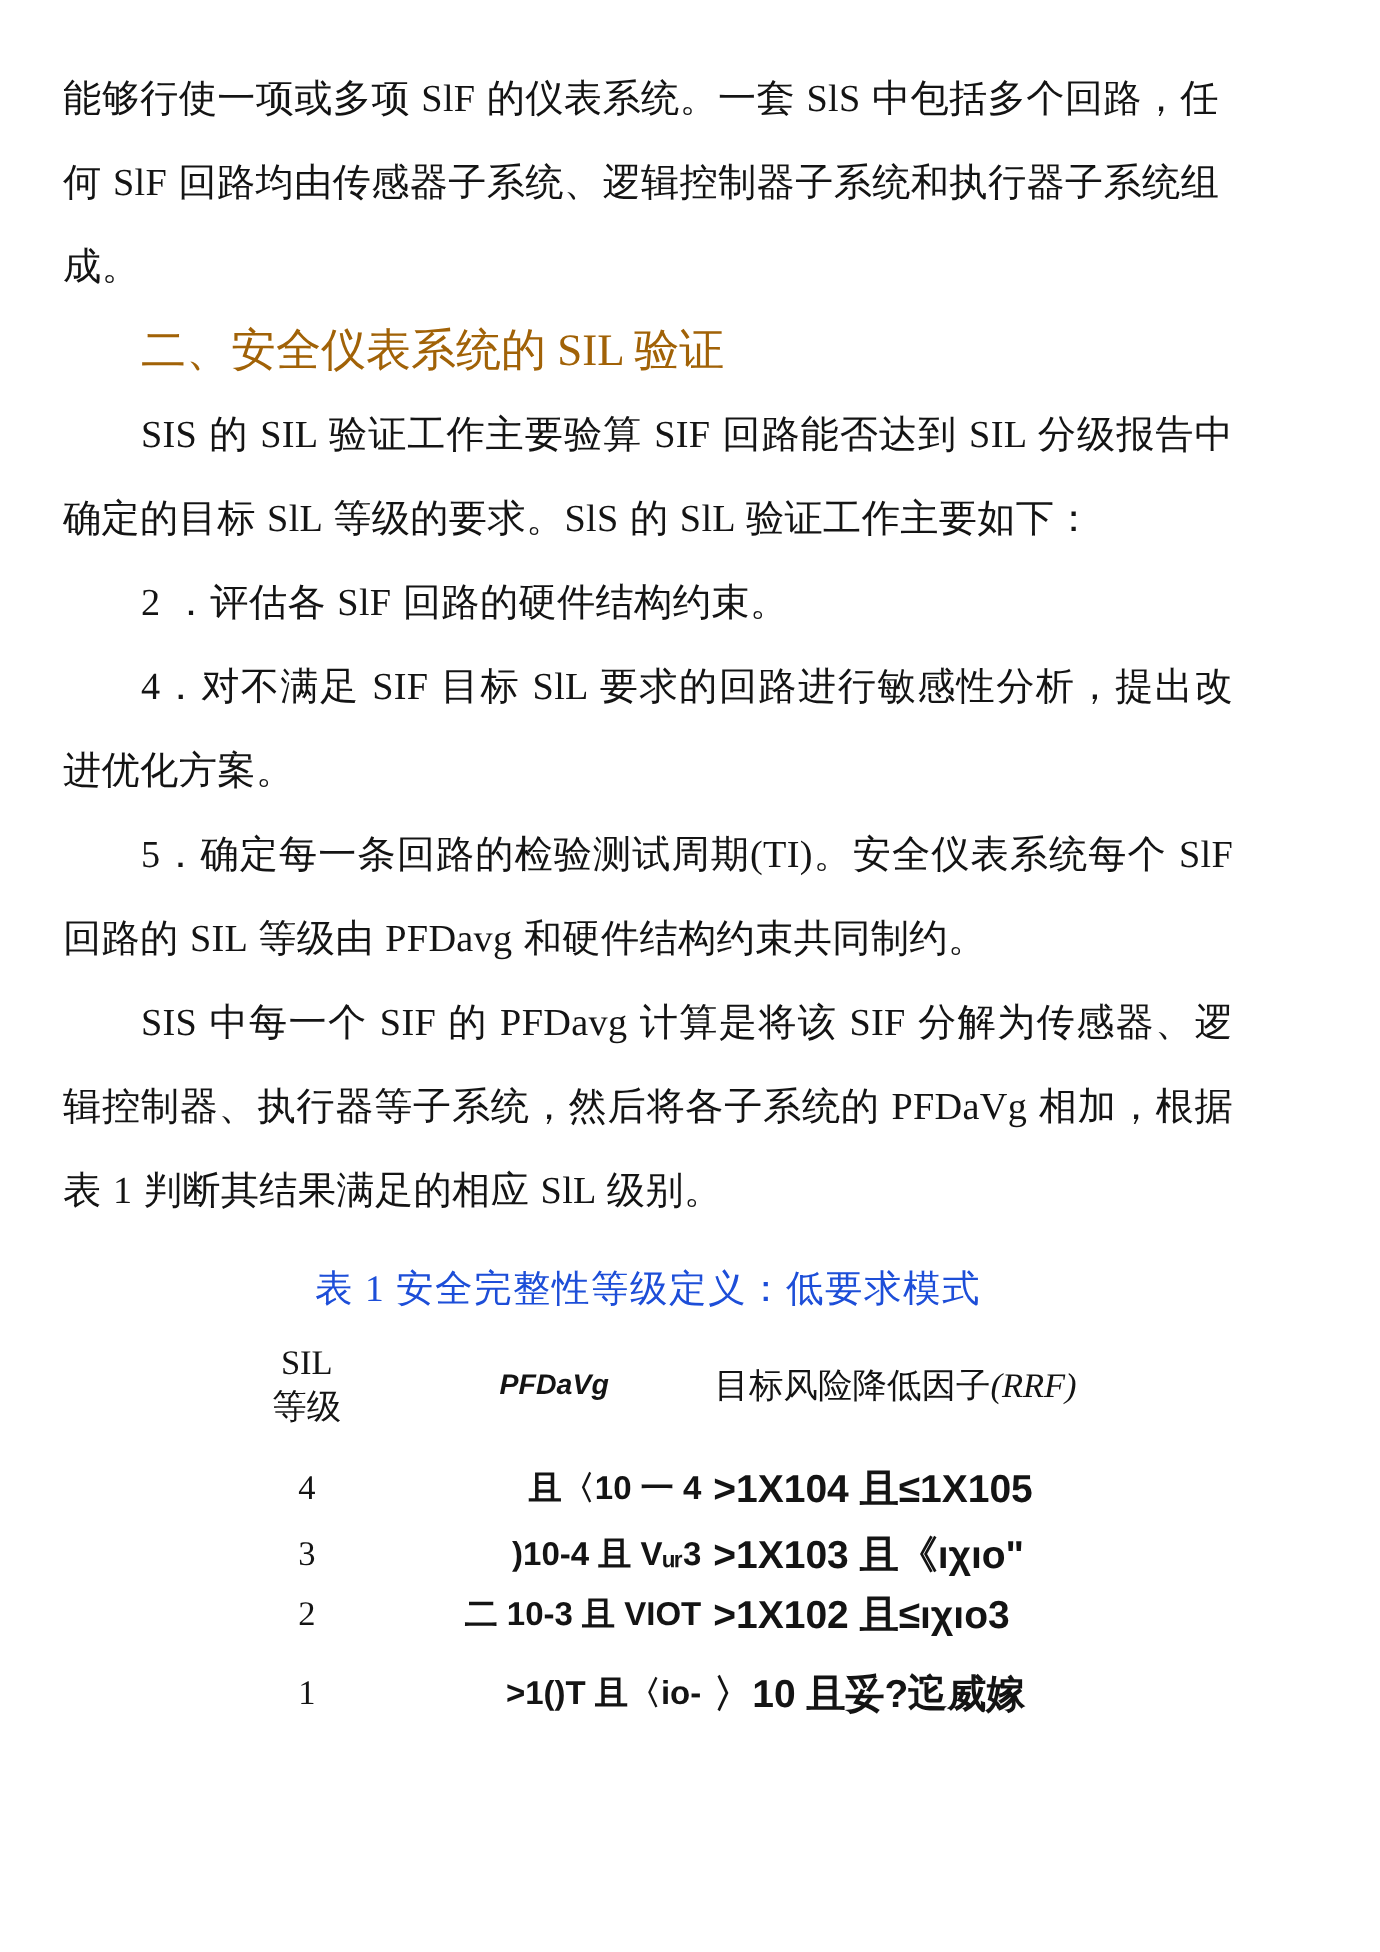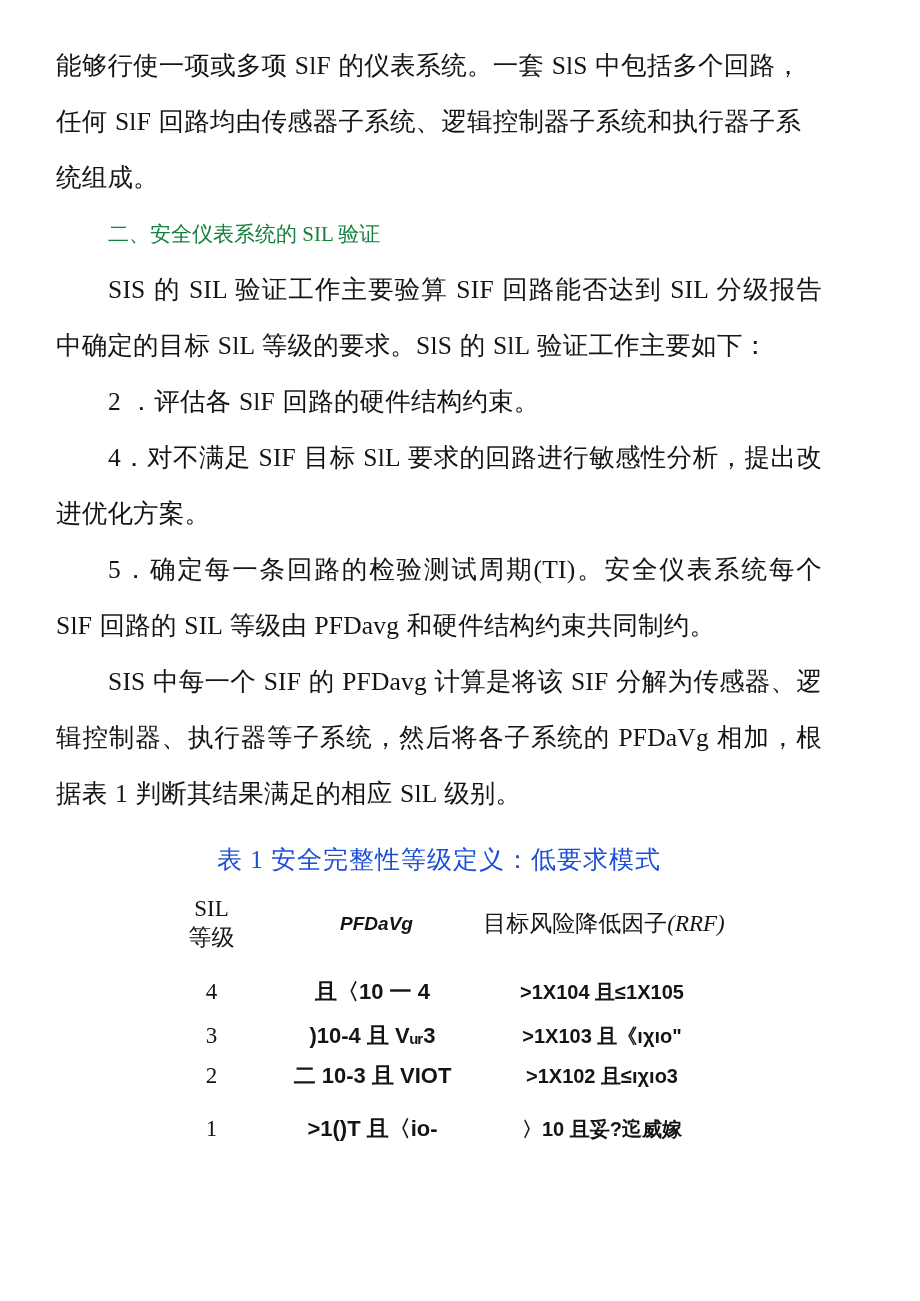--- a/index.html
+++ b/index.html
@@ -12,45 +12,45 @@
     height: 1301px;
     font-family: "Liberation Serif", "DejaVu Serif", serif;
     color: #1a1a1a;
     -webkit-font-smoothing: none;
   }
   .page {
     position: relative;
     width: 864px;
     height: 1301px;
     box-sizing: border-box;
-    padding: 38px 42px 0 56px;
+    padding: 38px 42px 0 42px;
     background: #fff;
     overflow: hidden;
   }
 
   
   .para {
     font-size: 25.5px;
     line-height: 56px;
     letter-spacing: 0.2px;
     text-align: justify;
     text-justify: inter-ideograph;
     margin: 0;
     color: #141414;
     word-spacing: 1px;
   }
   .para.indent { text-indent: 52px; }
   .para.nojust { text-align: left; }
 
   .heading {
-    font-size: 21px;
+    font-size: 30px;
     line-height: 56px;
     margin: 0;
     text-indent: 52px;
-    color: #15803d;
+    color: #a16207;
   }
 
   
   .table-wrap {
     margin-top: 16px;
     width: 100%;
   }
   .table-caption {
     font-size: 25px;
     line-height: 44px;
@@ -101,32 +101,32 @@
     font-size: 23px;
     color: #141414;
     padding-top: 2px !important;
   }
   .body-row td.c-sil {
     text-align: center;
     font-family: "Liberation Serif", serif;
     font-size: 23px;
   }
   .body-row td.c-pfd {
-    text-align: center;
+    text-align: right;
     padding-right: 8px !important;
     font-family: "Liberation Sans", sans-serif;
     font-weight: 600;
     font-size: 22px;
   }
   .body-row td.c-rrf {
-    text-align: center;
+    text-align: left;
     padding-right: 4px !important;
     font-family: "Liberation Sans", sans-serif;
     font-weight: 600;
-    font-size: 20px;
+    font-size: 26px;
   }
   .body-row.first-row td { height: 46px; padding-top: 8px !important; }
   .body-row.last-row td  { height: 48px; padding-top: 10px !important; }
 
   .col-sil { width: 118px; }
   .col-pfd { width: 212px; }
   .col-rrf { width: 243px; }
 </style>
 </head>
 <body>

